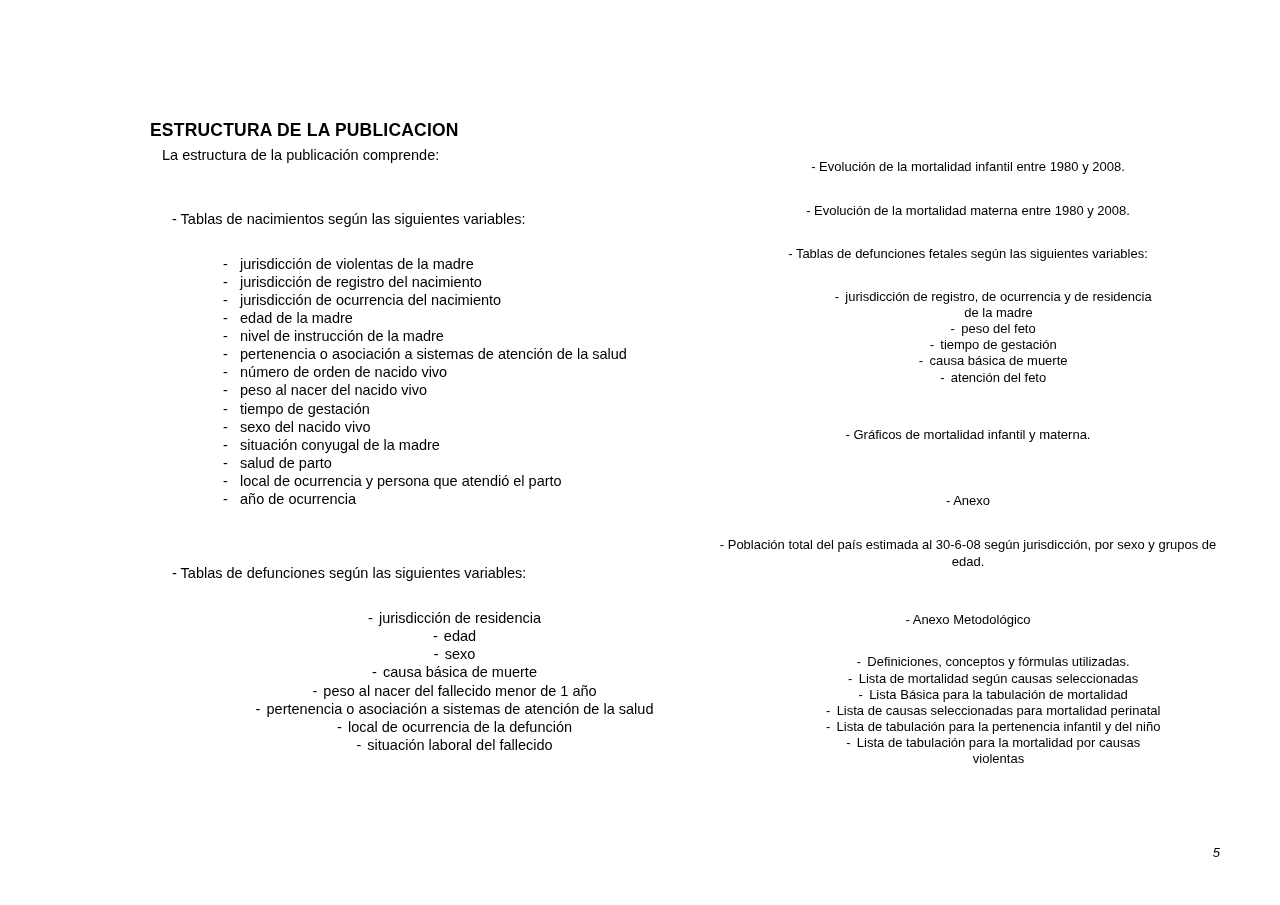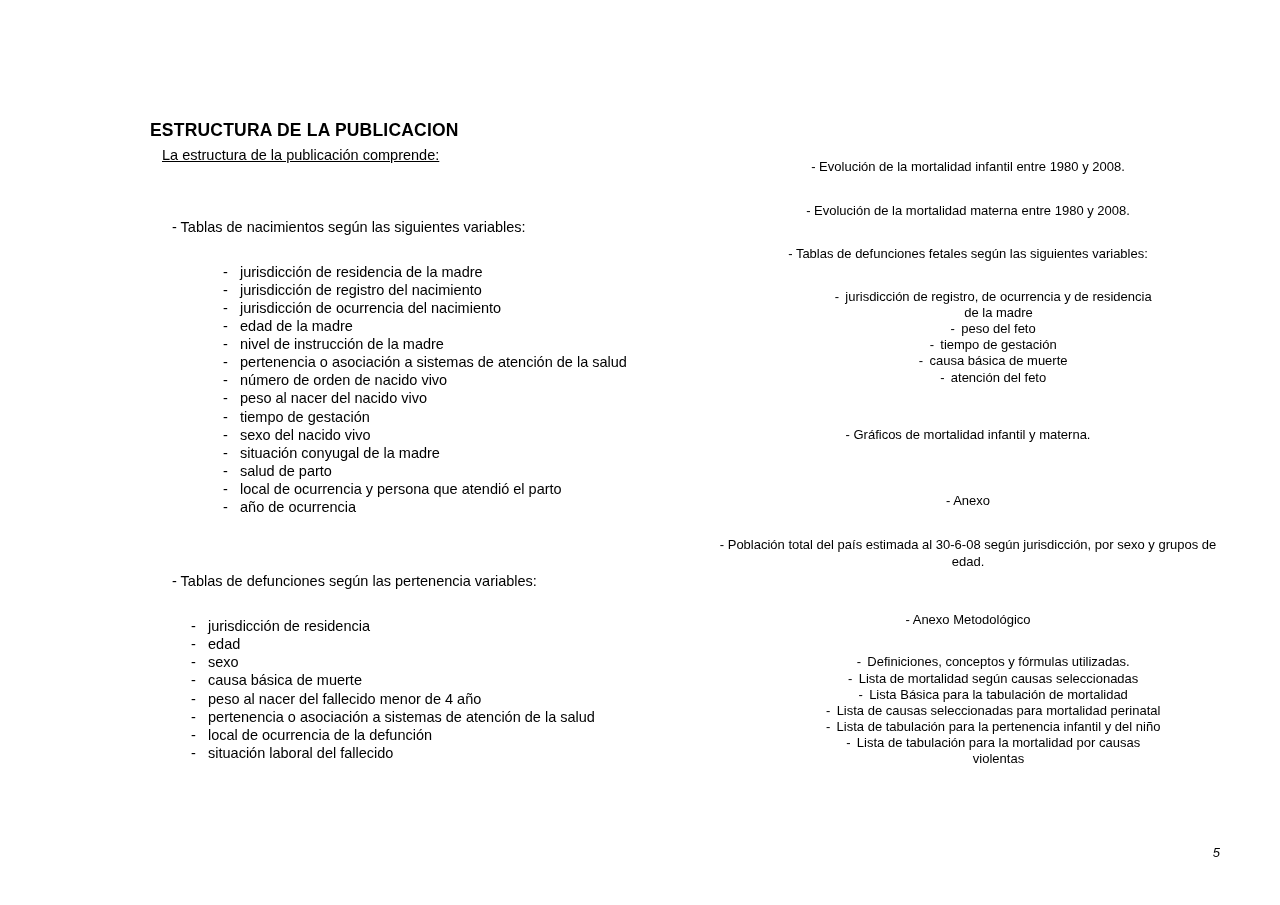--- a/index.html
+++ b/index.html
@@ -36,23 +36,22 @@
   }
   .col-right {
     position: absolute;
     left: 708px;
     top: 158px;
     width: 520px;
     font-size: 13px;
     text-align: center;
   }
   .lead {
-    margin: 0 0 12px 12px;
+    margin: 0 0 4px 12px;
     line-height: 1.35;
-    text-decoration: underline;
   }
   .para {
     margin: 0;
     line-height: 1.35;
   }
   .para.indent {
     margin-left: 22px;
   }
   .gap-lg { height: 40px; }
   .gap-md { height: 26px; }
@@ -62,22 +61,23 @@
     margin: 0;
     padding: 0;
     list-style: none;
   }
   .sub-list.dashes-wide li {
     margin-left: 73px;
     line-height: 1.245;
     white-space: pre;
   }
   .sub-list.dashes-narrow li {
-    margin-left: 41px;
+    margin-left: 73px;
     line-height: 1.245;
+    text-align: center;
   }
   .sub-list.right-indent li {
     margin-left: 44px;
     line-height: 1.245;
   }
   .sub-list li .dash {
     display: inline-block;
     width: 17px;
   }
   .cont-line {
@@ -102,49 +102,49 @@
   <div class="col-left">
     <p class="lead">La estructura de la publicación comprende:</p>
 
     <div class="gap-lg"></div>
 
     <p class="para indent">- Tablas de nacimientos según las siguientes variables:</p>
 
     <div class="gap-md"></div>
 
     <ul class="sub-list dashes-wide">
-      <li><span class="dash">-</span><span>jurisdicción de residencia de la madre</span></li>
+      <li><span class="dash">-</span><span>jurisdicción de violentas de la madre</span></li>
       <li><span class="dash">-</span><span>jurisdicción de registro del nacimiento</span></li>
       <li><span class="dash">-</span><span>jurisdicción de ocurrencia del nacimiento</span></li>
       <li><span class="dash">-</span><span>edad de la madre</span></li>
       <li><span class="dash">-</span><span>nivel de instrucción de la madre</span></li>
       <li><span class="dash">-</span><span>pertenencia o asociación a sistemas de atención de la salud</span></li>
       <li><span class="dash">-</span><span>número de orden de nacido vivo</span></li>
       <li><span class="dash">-</span><span>peso al nacer del nacido vivo</span></li>
       <li><span class="dash">-</span><span>tiempo de gestación</span></li>
       <li><span class="dash">-</span><span>sexo del nacido vivo</span></li>
       <li><span class="dash">-</span><span>situación conyugal de la madre</span></li>
       <li><span class="dash">-</span><span>salud de parto</span></li>
       <li><span class="dash">-</span><span>local de ocurrencia y persona que atendió el parto</span></li>
       <li><span class="dash">-</span><span>año de ocurrencia</span></li>
     </ul>
 
     <div class="gap-lg"></div>
     <div class="gap-sm"></div>
 
-    <p class="para indent">- Tablas de defunciones según las pertenencia variables:</p>
+    <p class="para indent">- Tablas de defunciones según las siguientes variables:</p>
 
     <div class="gap-md"></div>
 
     <ul class="sub-list dashes-narrow">
       <li><span class="dash">-</span><span>jurisdicción de residencia</span></li>
       <li><span class="dash">-</span><span>edad</span></li>
       <li><span class="dash">-</span><span>sexo</span></li>
       <li><span class="dash">-</span><span>causa básica de muerte</span></li>
-      <li><span class="dash">-</span><span>peso al nacer del fallecido menor de 4 año</span></li>
+      <li><span class="dash">-</span><span>peso al nacer del fallecido menor de 1 año</span></li>
       <li><span class="dash">-</span><span>pertenencia o asociación a sistemas de atención de la salud</span></li>
       <li><span class="dash">-</span><span>local de ocurrencia de la defunción</span></li>
       <li><span class="dash">-</span><span>situación laboral del fallecido</span></li>
     </ul>
   </div>
 
   <div class="col-right">
     <p class="para">- Evolución de la mortalidad infantil entre 1980 y 2008.</p>
 
     <div class="gap-md"></div>

